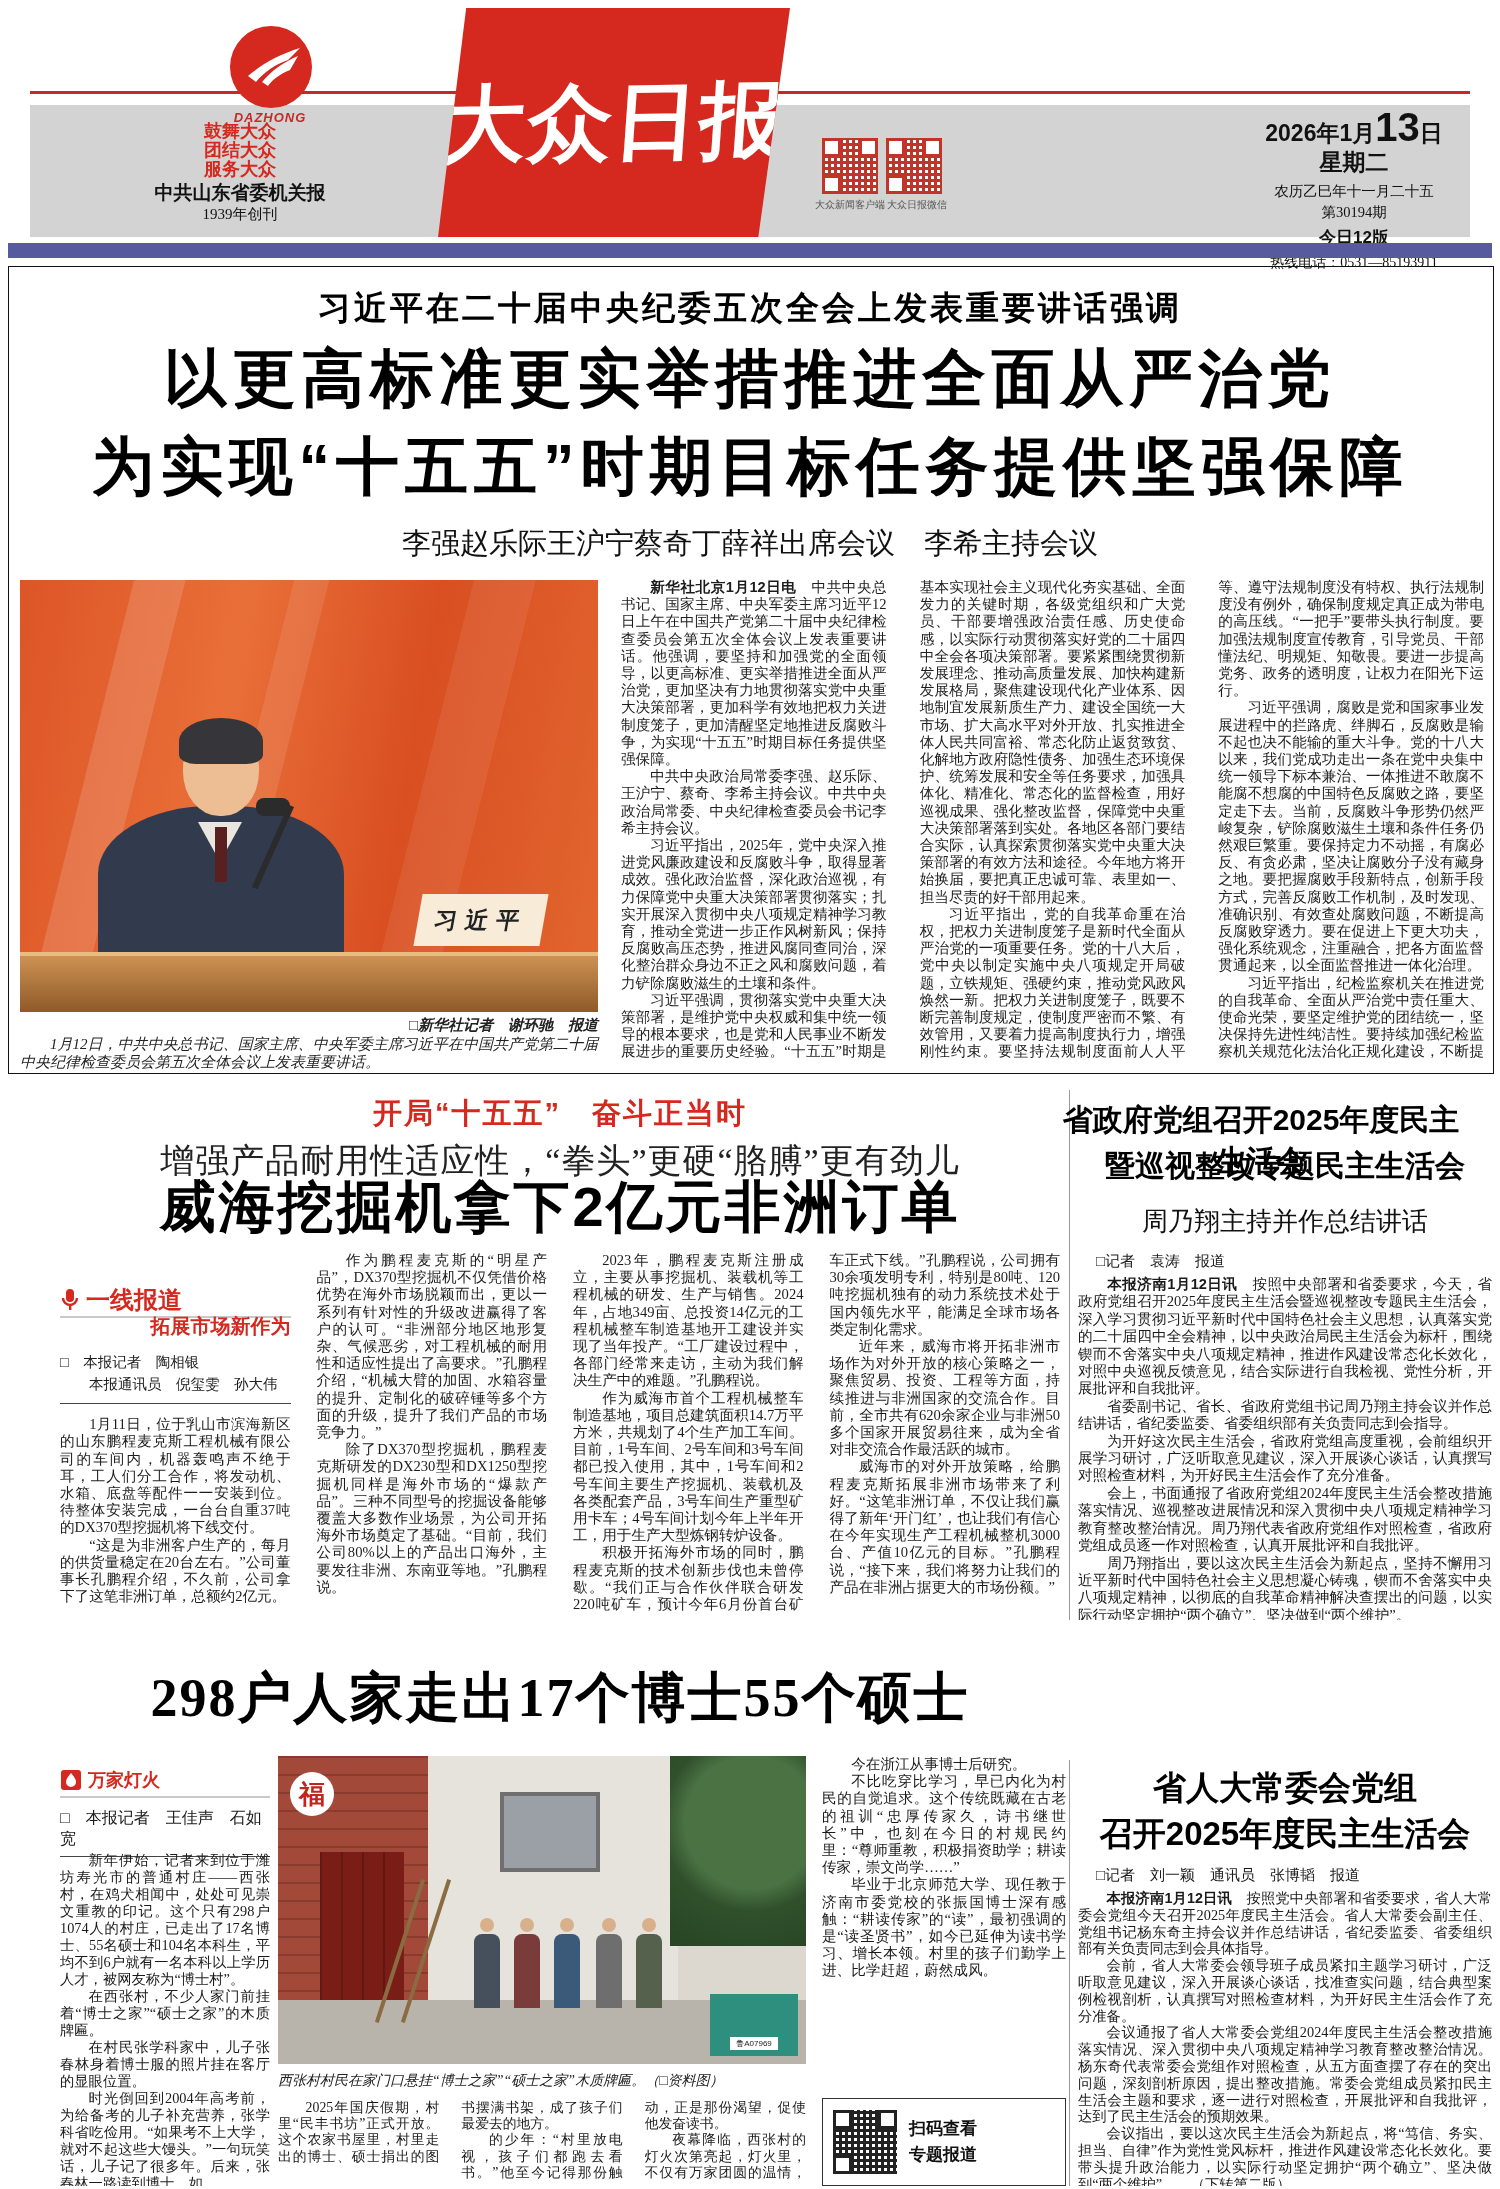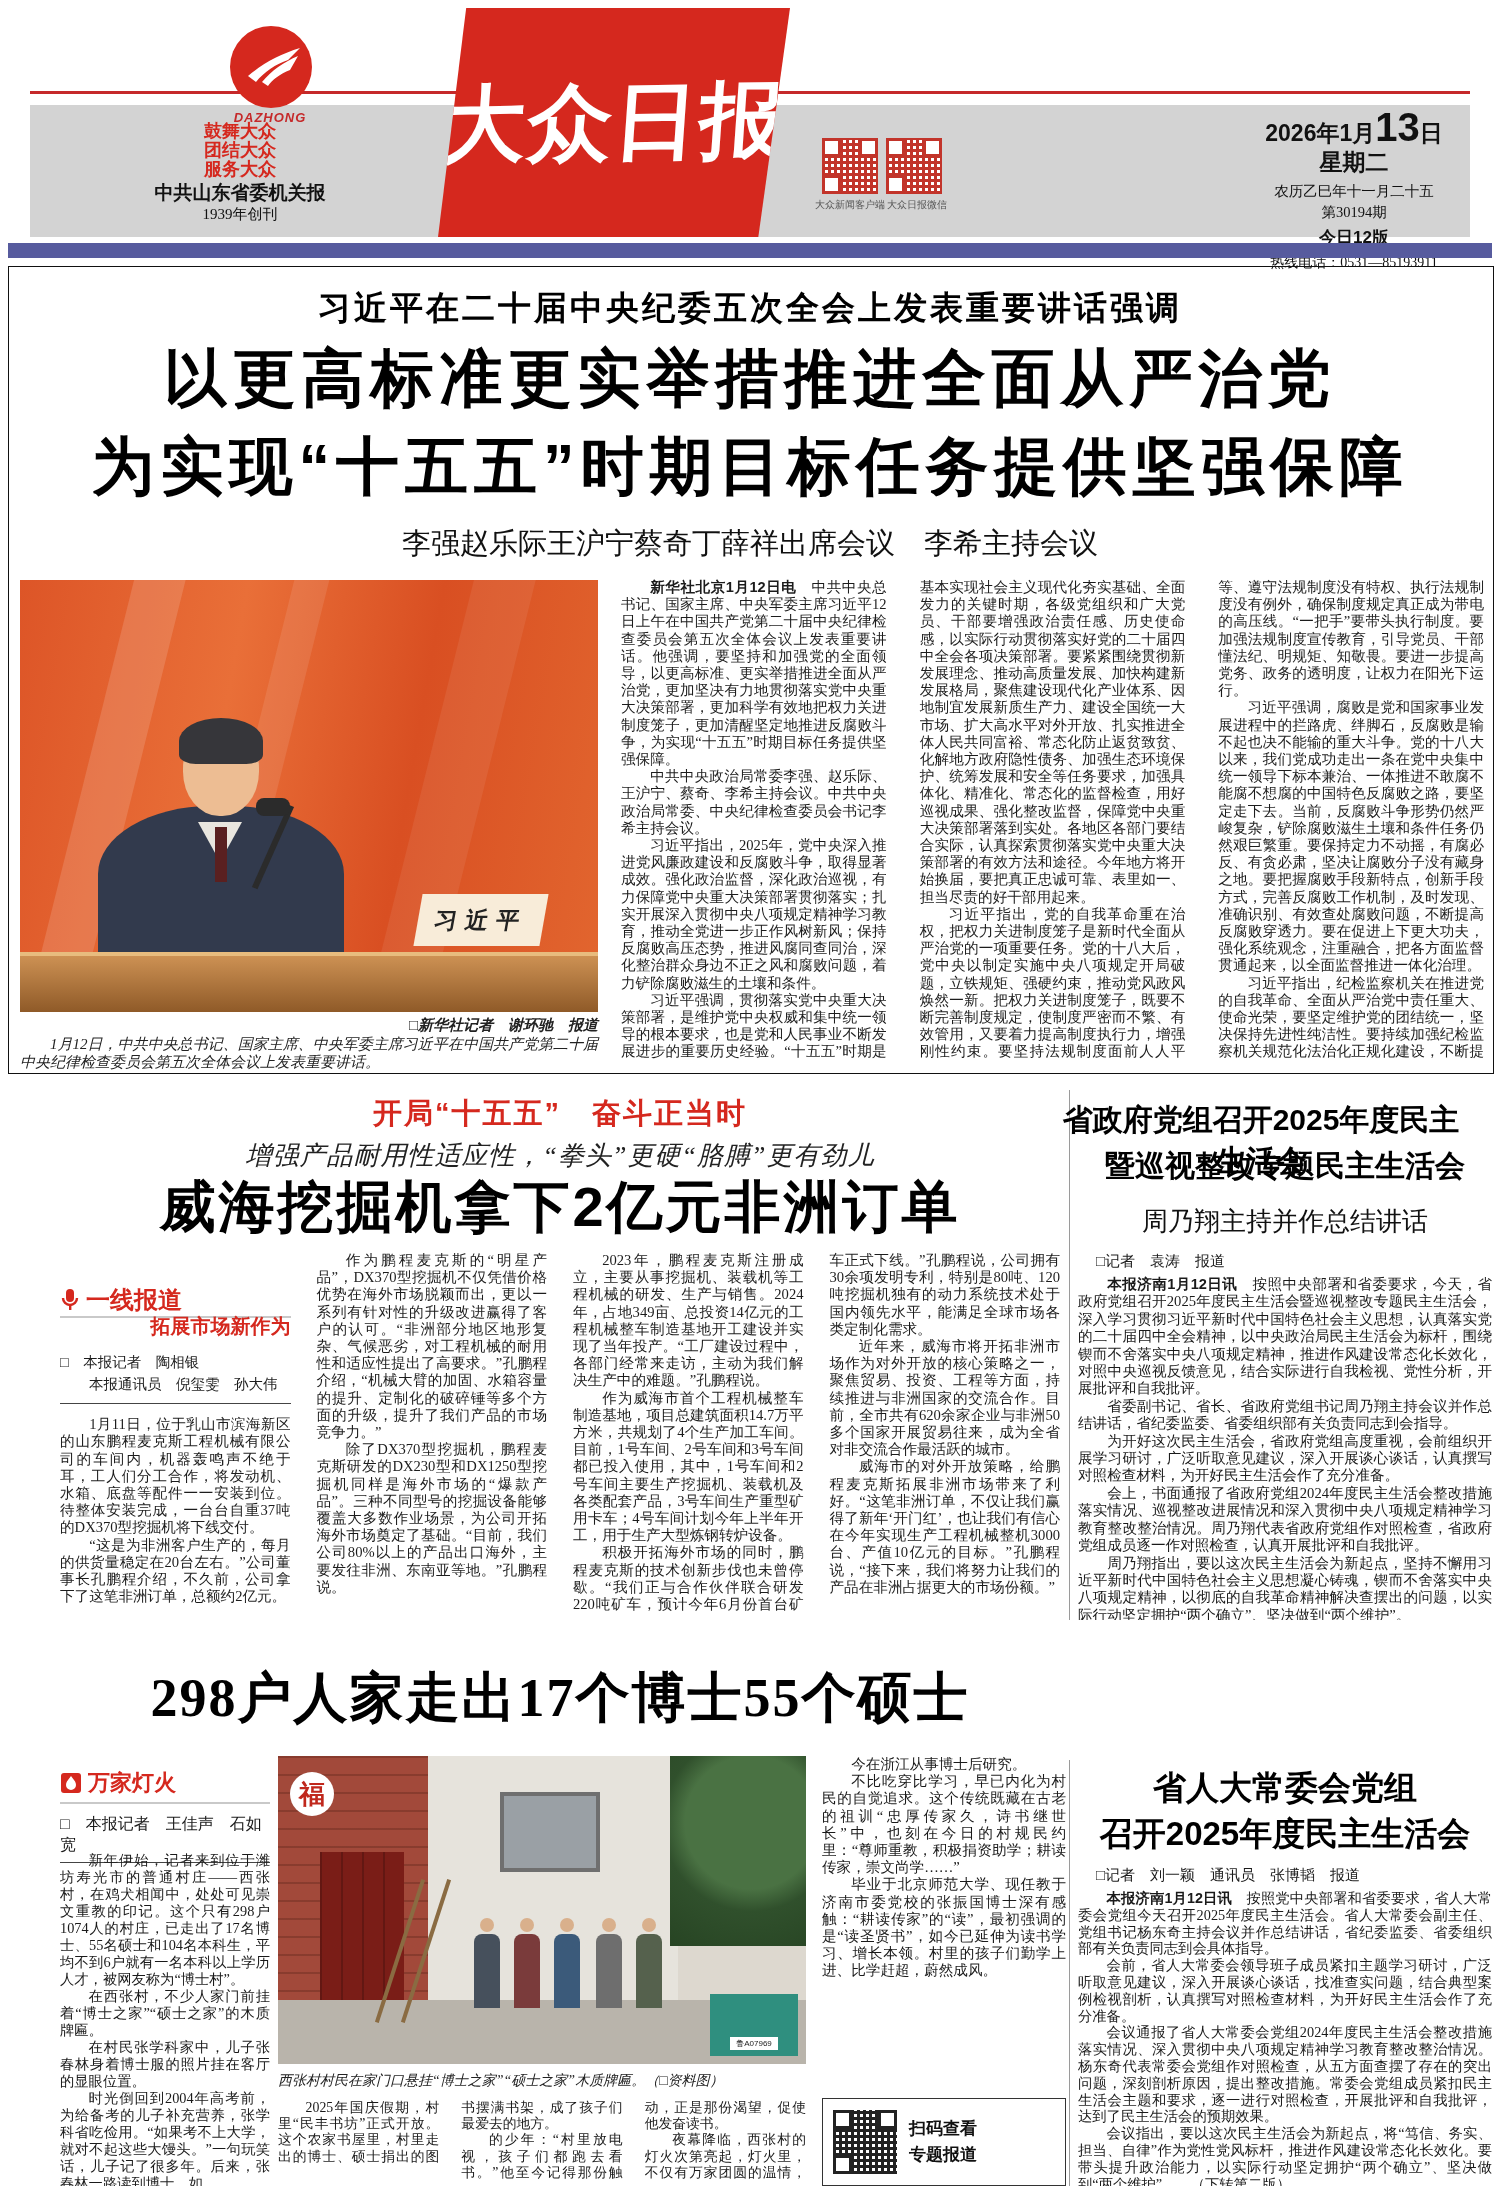--- a/index.html
+++ b/index.html
@@ -66,21 +66,21 @@
         font-size:23px;letter-spacing:8px;color:#222;font-weight:bold;}
   .caption1{left:20px;top:1016px;width:578px;font-size:15px;line-height:18.5px;color:#222;}
   .caption1 .by{text-align:right;font-weight:bold;font-style:italic;}
   .caption1 .tx{font-style:italic;text-indent:2em;text-align:justify;}
   .lead-cols{left:621px;top:579px;width:863px;height:489px;column-count:3;column-gap:33px;
              font-size:14.6px;line-height:17.2px;text-align:justify;overflow:hidden;color:#1c1c1c;}
   .para{margin:0;text-indent:2em;}
   .plead{font-family:"Liberation Sans",sans-serif;}
   
   .wh-eyebrow{left:60px;top:1094px;width:1000px;font-size:29px;font-weight:bold;letter-spacing:2px;}
-  .wh-kicker{left:60px;top:1138px;width:1000px;font-size:26px;color:#222;letter-spacing:1px;font-style:italic;}
+  .wh-kicker{left:60px;top:1138px;width:1000px;font-size:34px;color:#222;letter-spacing:1px;}
   .wh-headline{left:60px;top:1170px;width:1000px;font-size:56px;font-weight:900;letter-spacing:3px;color:#000;}
   .vline{width:1px;background:#9a9a9a;}
   .wh-cols{left:60px;top:1252px;width:1000px;height:368px;column-count:4;column-gap:26px;
            font-size:14.6px;line-height:17.2px;text-align:justify;overflow:hidden;color:#1c1c1c;}
   .branded-box{break-inside:avoid;margin:36px 0 12px 0;}
   .bb-tag{font-size:24px;font-weight:bold;color:#d5281e;border-bottom:2px solid #c9c9c9;
           padding-bottom:4px;display:flex;align-items:center;gap:6px;font-family:"Liberation Sans",sans-serif;}
   .bb-sub{font-size:20px;font-weight:bold;color:#d5281e;text-align:right;
           font-family:"Liberation Sans",sans-serif;}
   .bb-by{font-size:14.5px;margin-top:16px;line-height:22px;border-bottom:1px solid #444;
@@ -91,21 +91,21 @@
   .gov-t2{left:1078px;top:1146px;width:414px;font-size:30px;}
   .gov-sub{left:1078px;top:1204px;width:414px;font-size:26px;color:#111;}
   .gov-by{left:1096px;top:1252px;width:396px;font-size:15px;}
   .gov-body{left:1078px;top:1276px;width:414px;height:344px;font-size:14.6px;line-height:17.4px;
             text-align:justify;overflow:hidden;}
   
   .bc-kicker{left:60px;top:1627px;width:1000px;font-size:28px;font-weight:bold;color:#111;letter-spacing:1px;}
   .bc-headline{left:60px;top:1662px;width:1000px;font-size:54px;font-weight:900;letter-spacing:2px;
                font-family:"Liberation Serif",serif;color:#000;}
   .wjdh-box{left:60px;top:1768px;width:210px;}
-  .wjdh-tag{font-size:22px;font-weight:bold;color:#d5281e;display:flex;align-items:center;gap:6px;
+  .wjdh-tag{font-size:18px;font-weight:bold;color:#d5281e;display:flex;align-items:center;gap:6px;
             border-bottom:2px solid #c9c9c9;padding-bottom:4px;font-family:"Liberation Sans",sans-serif;}
   .wjdh-by{font-size:16px;margin-top:10px;border-bottom:1px solid #444;padding-bottom:6px;}
   .bc-leftcol{left:60px;top:1852px;width:210px;height:334px;font-size:14.3px;line-height:17px;
               text-align:justify;overflow:hidden;}
   .photo2{left:278px;top:1756px;width:528px;height:308px;background:#ddd8cf;overflow:hidden;}
   .caption2{left:278px;top:2072px;width:528px;font-size:14px;font-style:italic;color:#222;}
   .bc-midcol{left:822px;top:1756px;width:244px;height:334px;font-size:14.6px;line-height:17.2px;
              text-align:justify;overflow:hidden;}
   .qr-promo{left:822px;top:2098px;width:244px;height:88px;border:1px solid #333;box-sizing:border-box;
             display:flex;align-items:center;gap:12px;padding:10px;}

